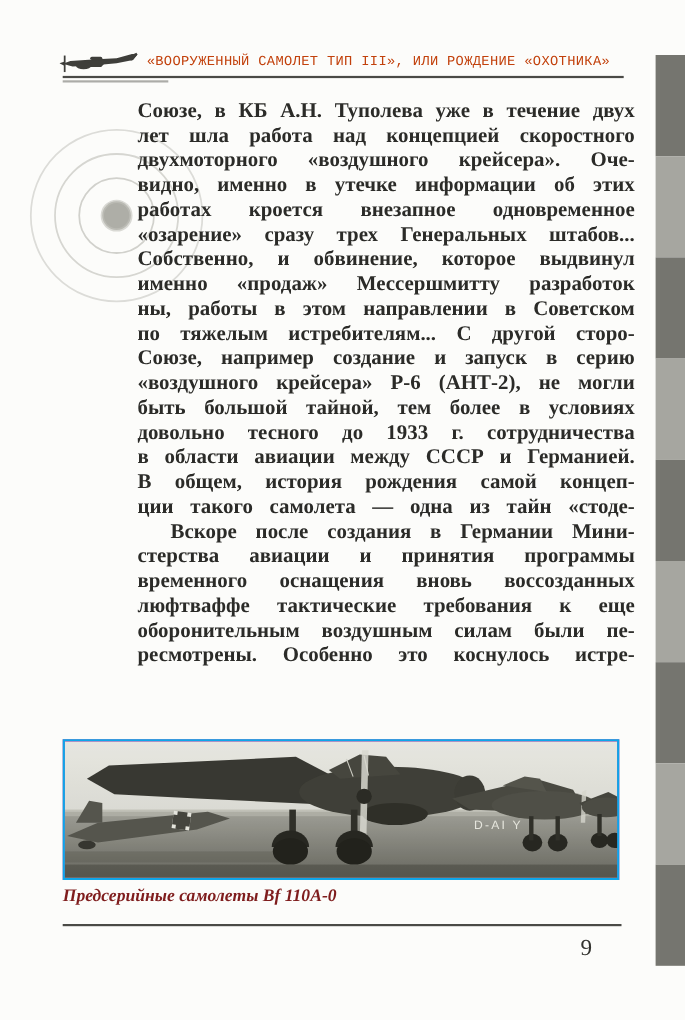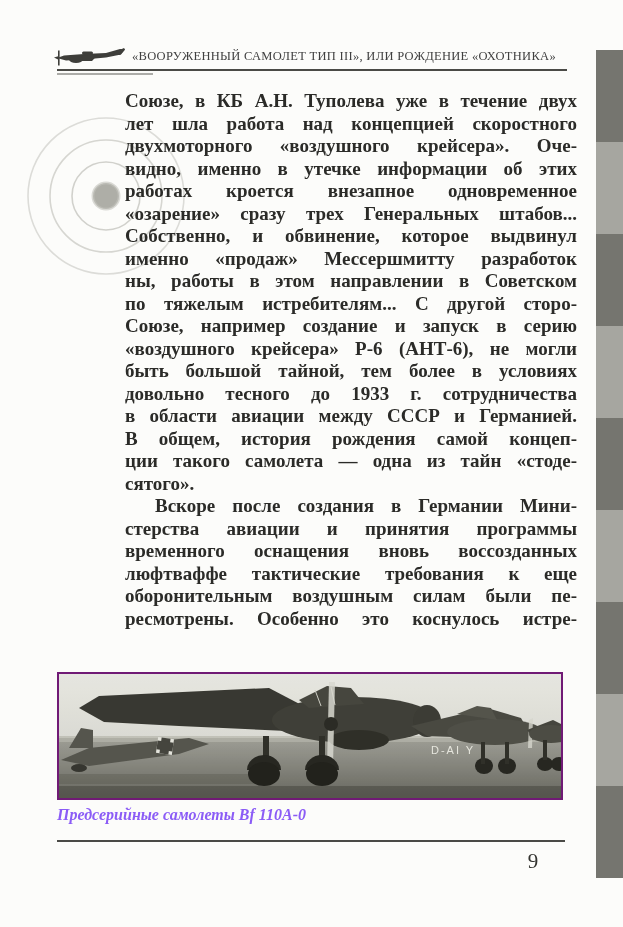--- a/index.html
+++ b/index.html
@@ -6,43 +6,43 @@
   .page{
     position:relative;width:623px;height:927px;margin:0 auto;
     background:#fcfcfa;overflow:hidden;
     font-family:"Liberation Serif","DejaVu Serif",serif;
     color:#2b2b28;
   }
   
   .hdr-title{
     position:absolute;left:118px;top:49px;width:452px;
     text-align:center;font-size:12.5px;letter-spacing:.3px;
-    color:#404040;white-space:nowrap;
+    color:#c2410c;white-space:nowrap;font-family:Liberation Mono, monospace;
   }
   .hdr-plane{position:absolute;left:54px;top:45px;width:74px;height:26px;}
   .hdr-rule{position:absolute;left:57px;top:69px;width:510px;height:2px;background:#4a4a46;}
   .hdr-rule2{position:absolute;left:57px;top:73px;width:96px;height:2px;background:#8a8a84;opacity:.7;}
   
   .watermark{position:absolute;left:16px;top:108px;z-index:0;}
   
   .bodytext{
     position:absolute;left:125px;top:90px;width:452px;z-index:2;
     font-size:19px;line-height:22.5px;font-weight:bold;
   }
   .tline{text-align:justify;text-align-last:justify;white-space:normal;}
   .tline.last{text-align-last:left;}
   .tline.ind{text-indent:30px;}
   
   .photo{
     position:absolute;left:57px;top:672px;width:502px;height:124px;
-    border:2px solid #701a75;background:#ec4899;z-index:2;
+    border:2px solid #0ea5e9;background:#ec4899;z-index:2;
   }
   .caption{
     position:absolute;left:57px;top:806px;width:480px;z-index:2;
-    font-style:italic;font-weight:bold;font-size:16px;color:#8b5cf6;
+    font-style:italic;font-weight:bold;font-size:16px;color:#7f1d1d;
   }
   
   .ftr-rule{position:absolute;left:57px;top:840px;width:508px;height:2px;background:#4a4a46;}
   .pageno{
     position:absolute;left:500px;top:849px;width:66px;
     text-align:center;font-size:21px;color:#33332f;
   }
   
   .edge{position:absolute;left:596px;top:50px;width:27px;z-index:1;}
   .edge .blk{width:27px;height:92px;}
@@ -82,27 +82,26 @@
     <div class="tline">лет шла работа над концепцией скоростного</div>
     <div class="tline">двухмоторного «воздушного крейсера». Оче-</div>
     <div class="tline">видно, именно в утечке информации об этих</div>
     <div class="tline">работах кроется внезапное одновременное</div>
     <div class="tline">«озарение» сразу трех Генеральных штабов...</div>
     <div class="tline">Собственно, и обвинение, которое выдвинул</div>
     <div class="tline">именно «продаж» Мессершмитту разработок</div>
     <div class="tline">ны, работы в этом направлении в Советском</div>
     <div class="tline">по тяжелым истребителям... С другой сторо-</div>
     <div class="tline">Союзе, например создание и запуск в серию</div>
-    <div class="tline">«воздушного крейсера» Р-6 (АНТ-6), не могли</div>
+    <div class="tline">«воздушного крейсера» Р-6 (АНТ-2), не могли</div>
     <div class="tline">быть большой тайной, тем более в условиях</div>
     <div class="tline">довольно тесного до 1933 г. сотрудничества</div>
     <div class="tline">в области авиации между СССР и Германией.</div>
     <div class="tline">В общем, история рождения самой концеп-</div>
     <div class="tline">ции такого самолета — одна из тайн «стоде-</div>
-    <div class="tline last">сятого».</div>
     <div class="tline ind">Вскоре после создания в Германии Мини-</div>
     <div class="tline">стерства авиации и принятия программы</div>
     <div class="tline">временного оснащения вновь воссозданных</div>
     <div class="tline">люфтваффе тактические требования к еще</div>
     <div class="tline">оборонительным воздушным силам были пе-</div>
     <div class="tline">ресмотрены. Особенно это коснулось истре-</div>
   </div>
 
   <div class="photo">
     <svg width="502" height="124" viewBox="0 0 502 124">

